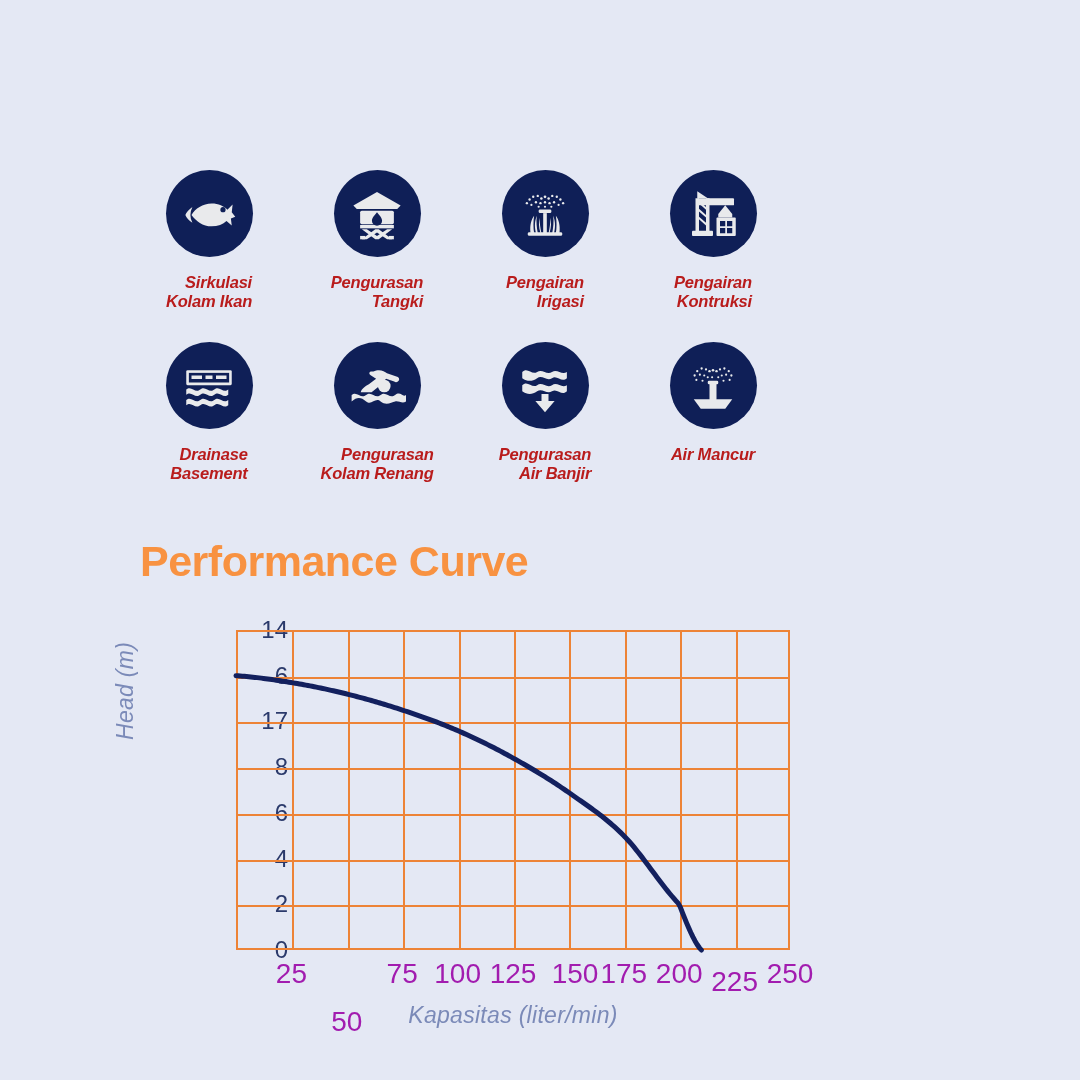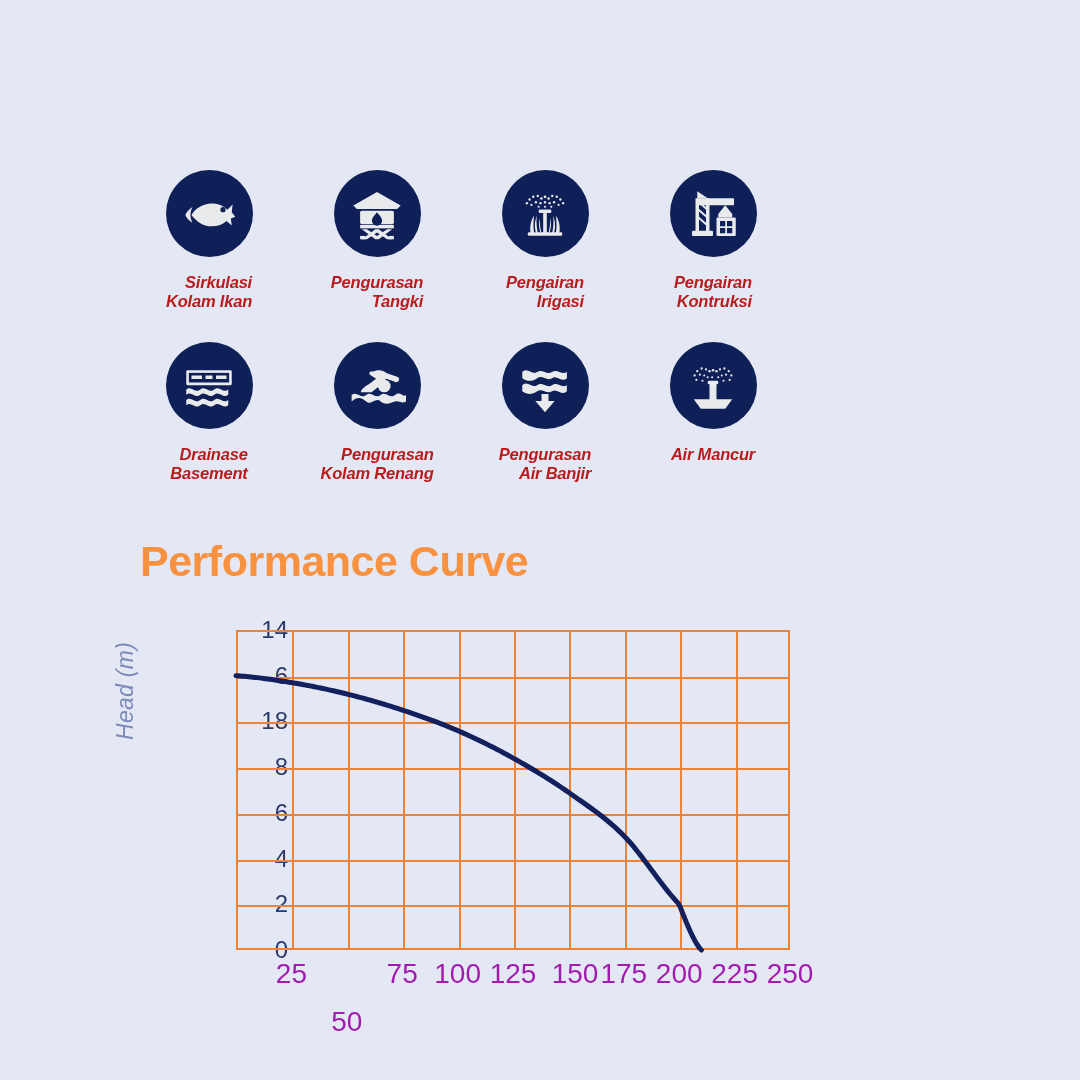--- a/index.html
+++ b/index.html
@@ -358,21 +358,21 @@
   <div class="chart-wrap">
 
     <div class="axis-label-y">Head (m)</div>
 
     <div id="yticks">
         <div class="ytick" style="top: 350px;">0</div>
         <div class="ytick" style="top: 304.286px;">2</div>
         <div class="ytick" style="top: 258.571px;">4</div>
         <div class="ytick" style="top: 212.857px;">6</div>
         <div class="ytick" style="top: 167.143px;">8</div>
-        <div class="ytick" style="top: 121.429px;">18</div>
+        <div class="ytick" style="top: 121.429px;">17</div>
         <div class="ytick" style="top: 75.7143px;">6</div>
         <div class="ytick" style="top: 30px;">14</div>
       </div>
 
     <div class="plot">
       <div id="gridlines">
           <div class="grid-line-v" style="left: 54.4px;"></div>
           <div class="grid-line-v" style="left: 109.8px;"></div>
           <div class="grid-line-v" style="left: 165.2px;"></div>
           <div class="grid-line-v" style="left: 220.6px;"></div>
@@ -396,19 +396,20 @@
 
     <div id="xticks">
         <div class="xtick" style="left: 291.4px;">25</div>
         <div class="xtick" style="left: 346.8px; margin-top: 48px;">50</div>
         <div class="xtick" style="left: 402.2px;">75</div>
         <div class="xtick" style="left: 457.6px;">100</div>
         <div class="xtick" style="left: 513px;">125</div>
         <div class="xtick" style="left: 575px; text-align: center;">150</div>
         <div class="xtick" style="left: 623.8px;">175</div>
         <div class="xtick" style="left: 679.2px;">200</div>
-        <div class="xtick" style="left: 734.6px;">225</div>
+        <div class="xtick" style="left: 734.6px; margin-top: 8px;">225</div>
         <div class="xtick" style="left: 790px;">250</div>
       </div>
 
+    <div class="axis-label-x">Kapasitas (liter/min)</div>
   </div>
 
 </div>
 
 </body></html>

